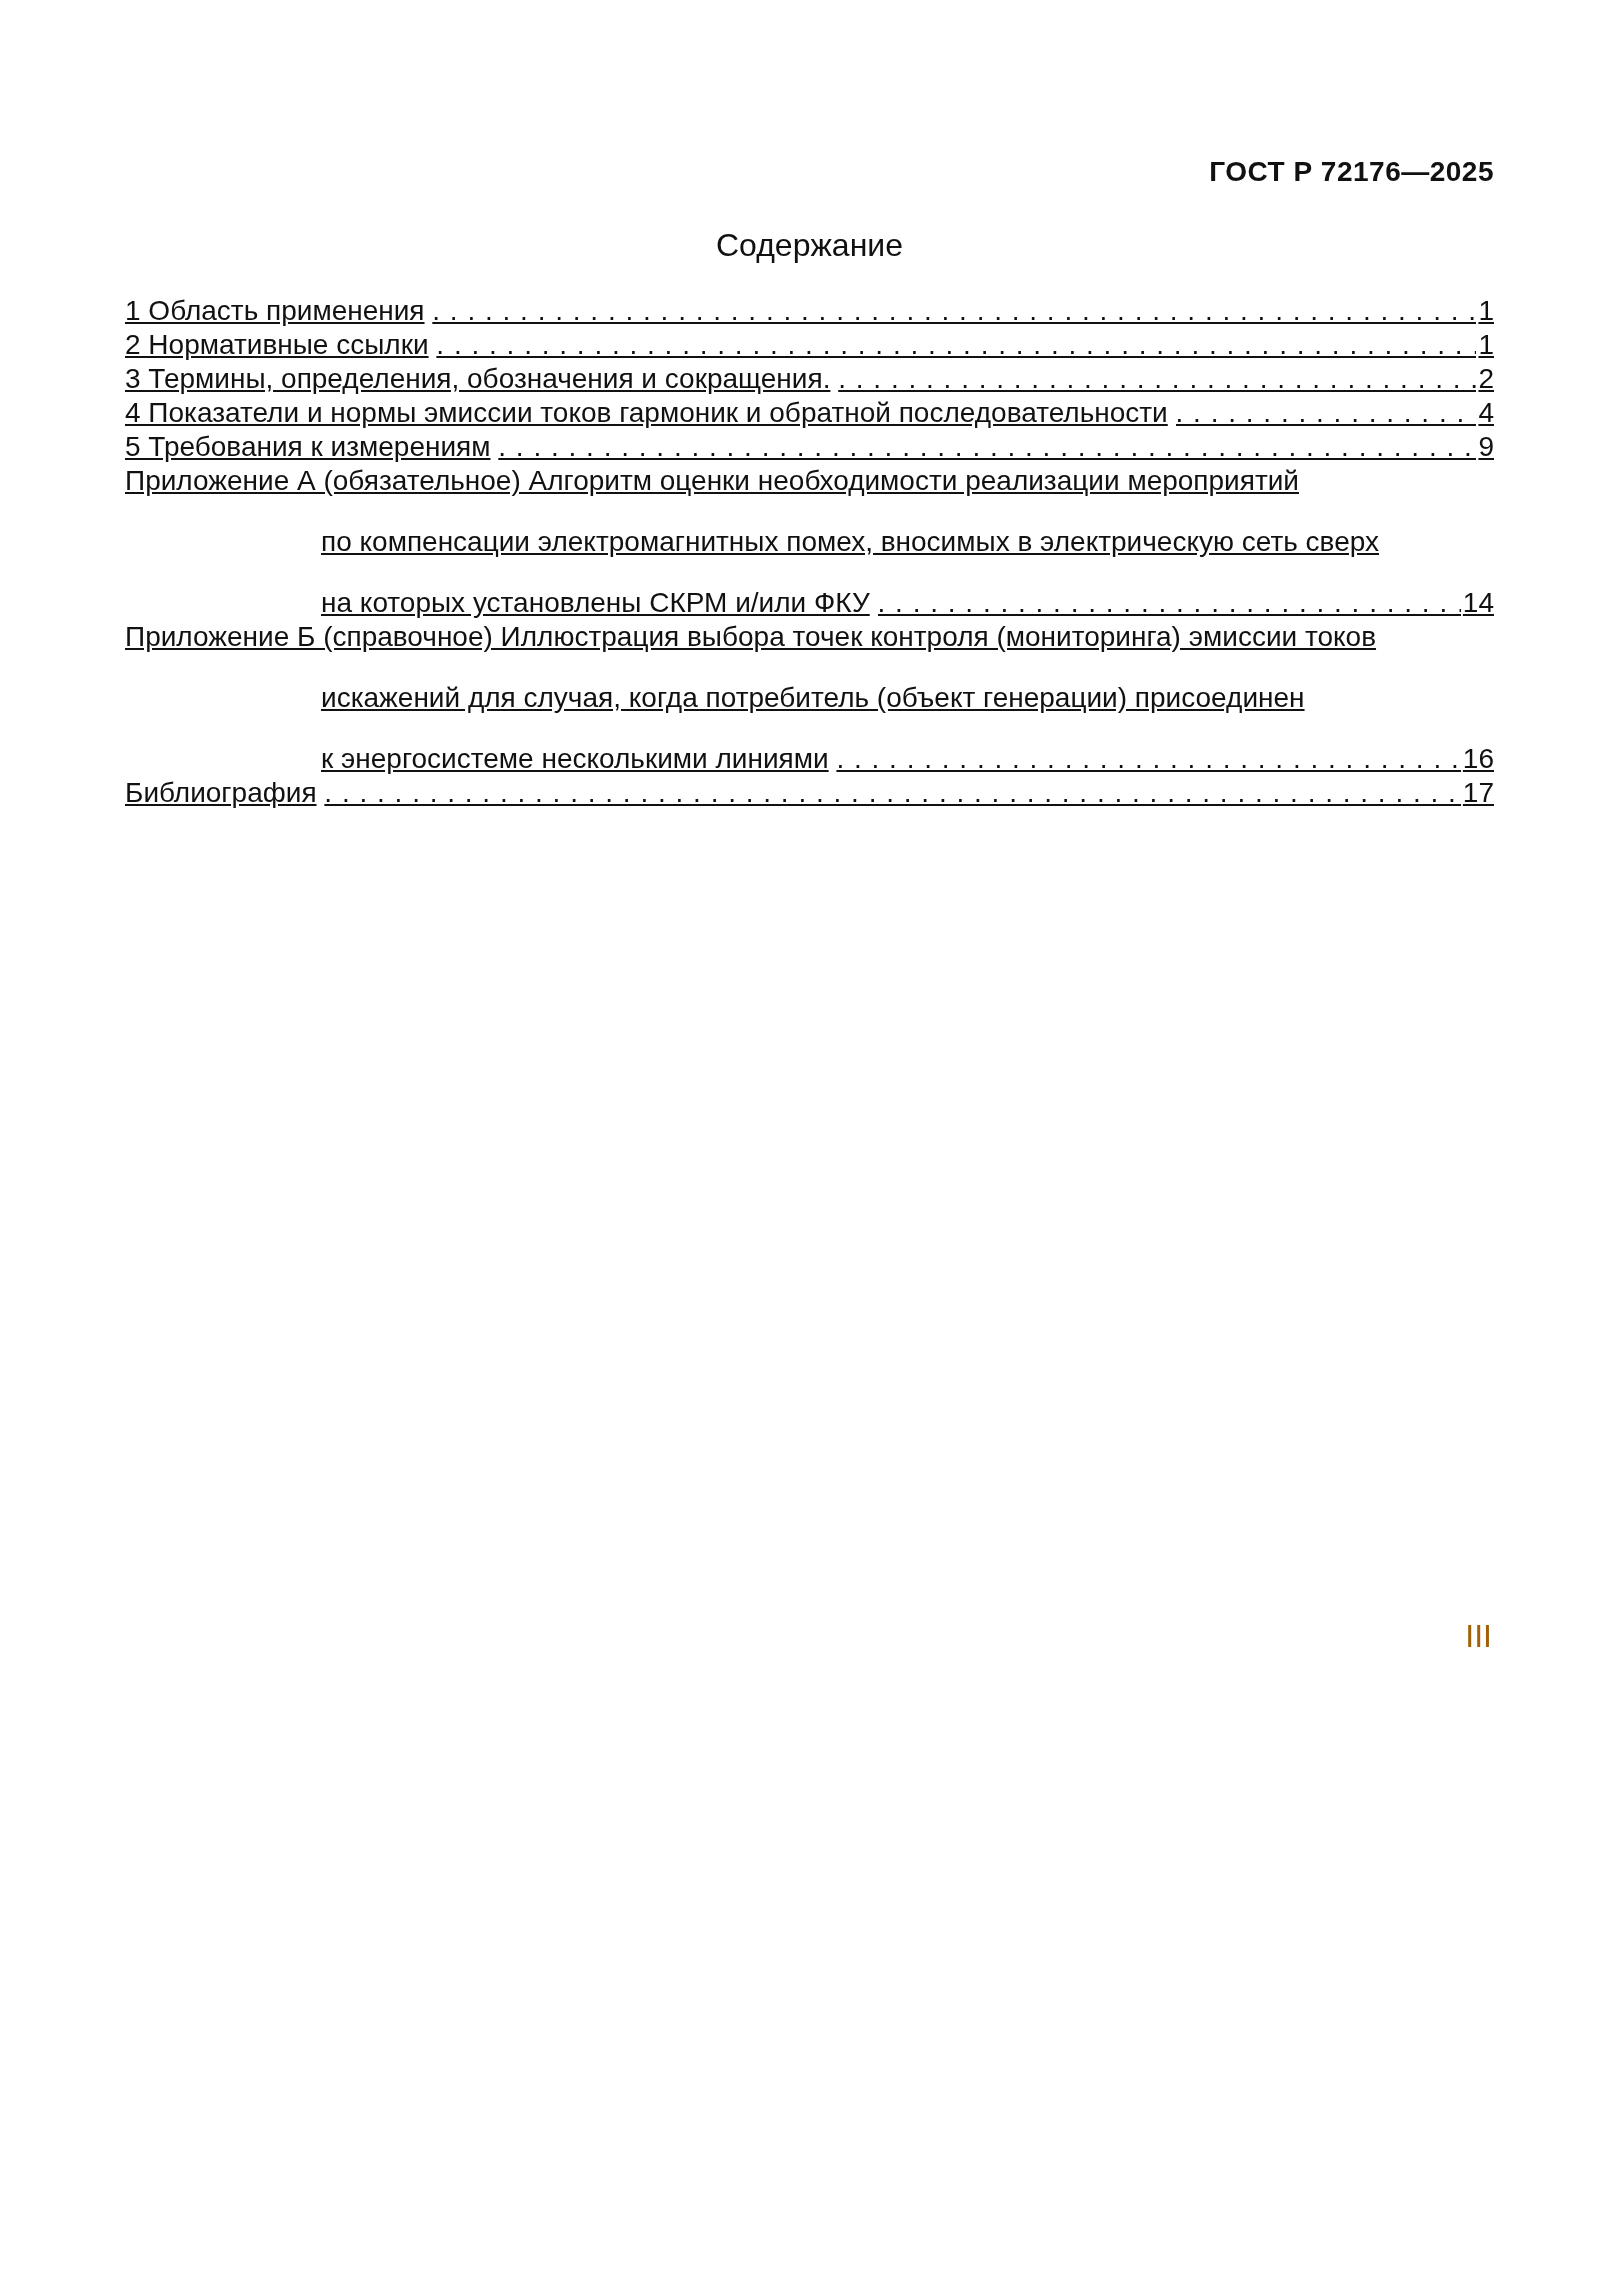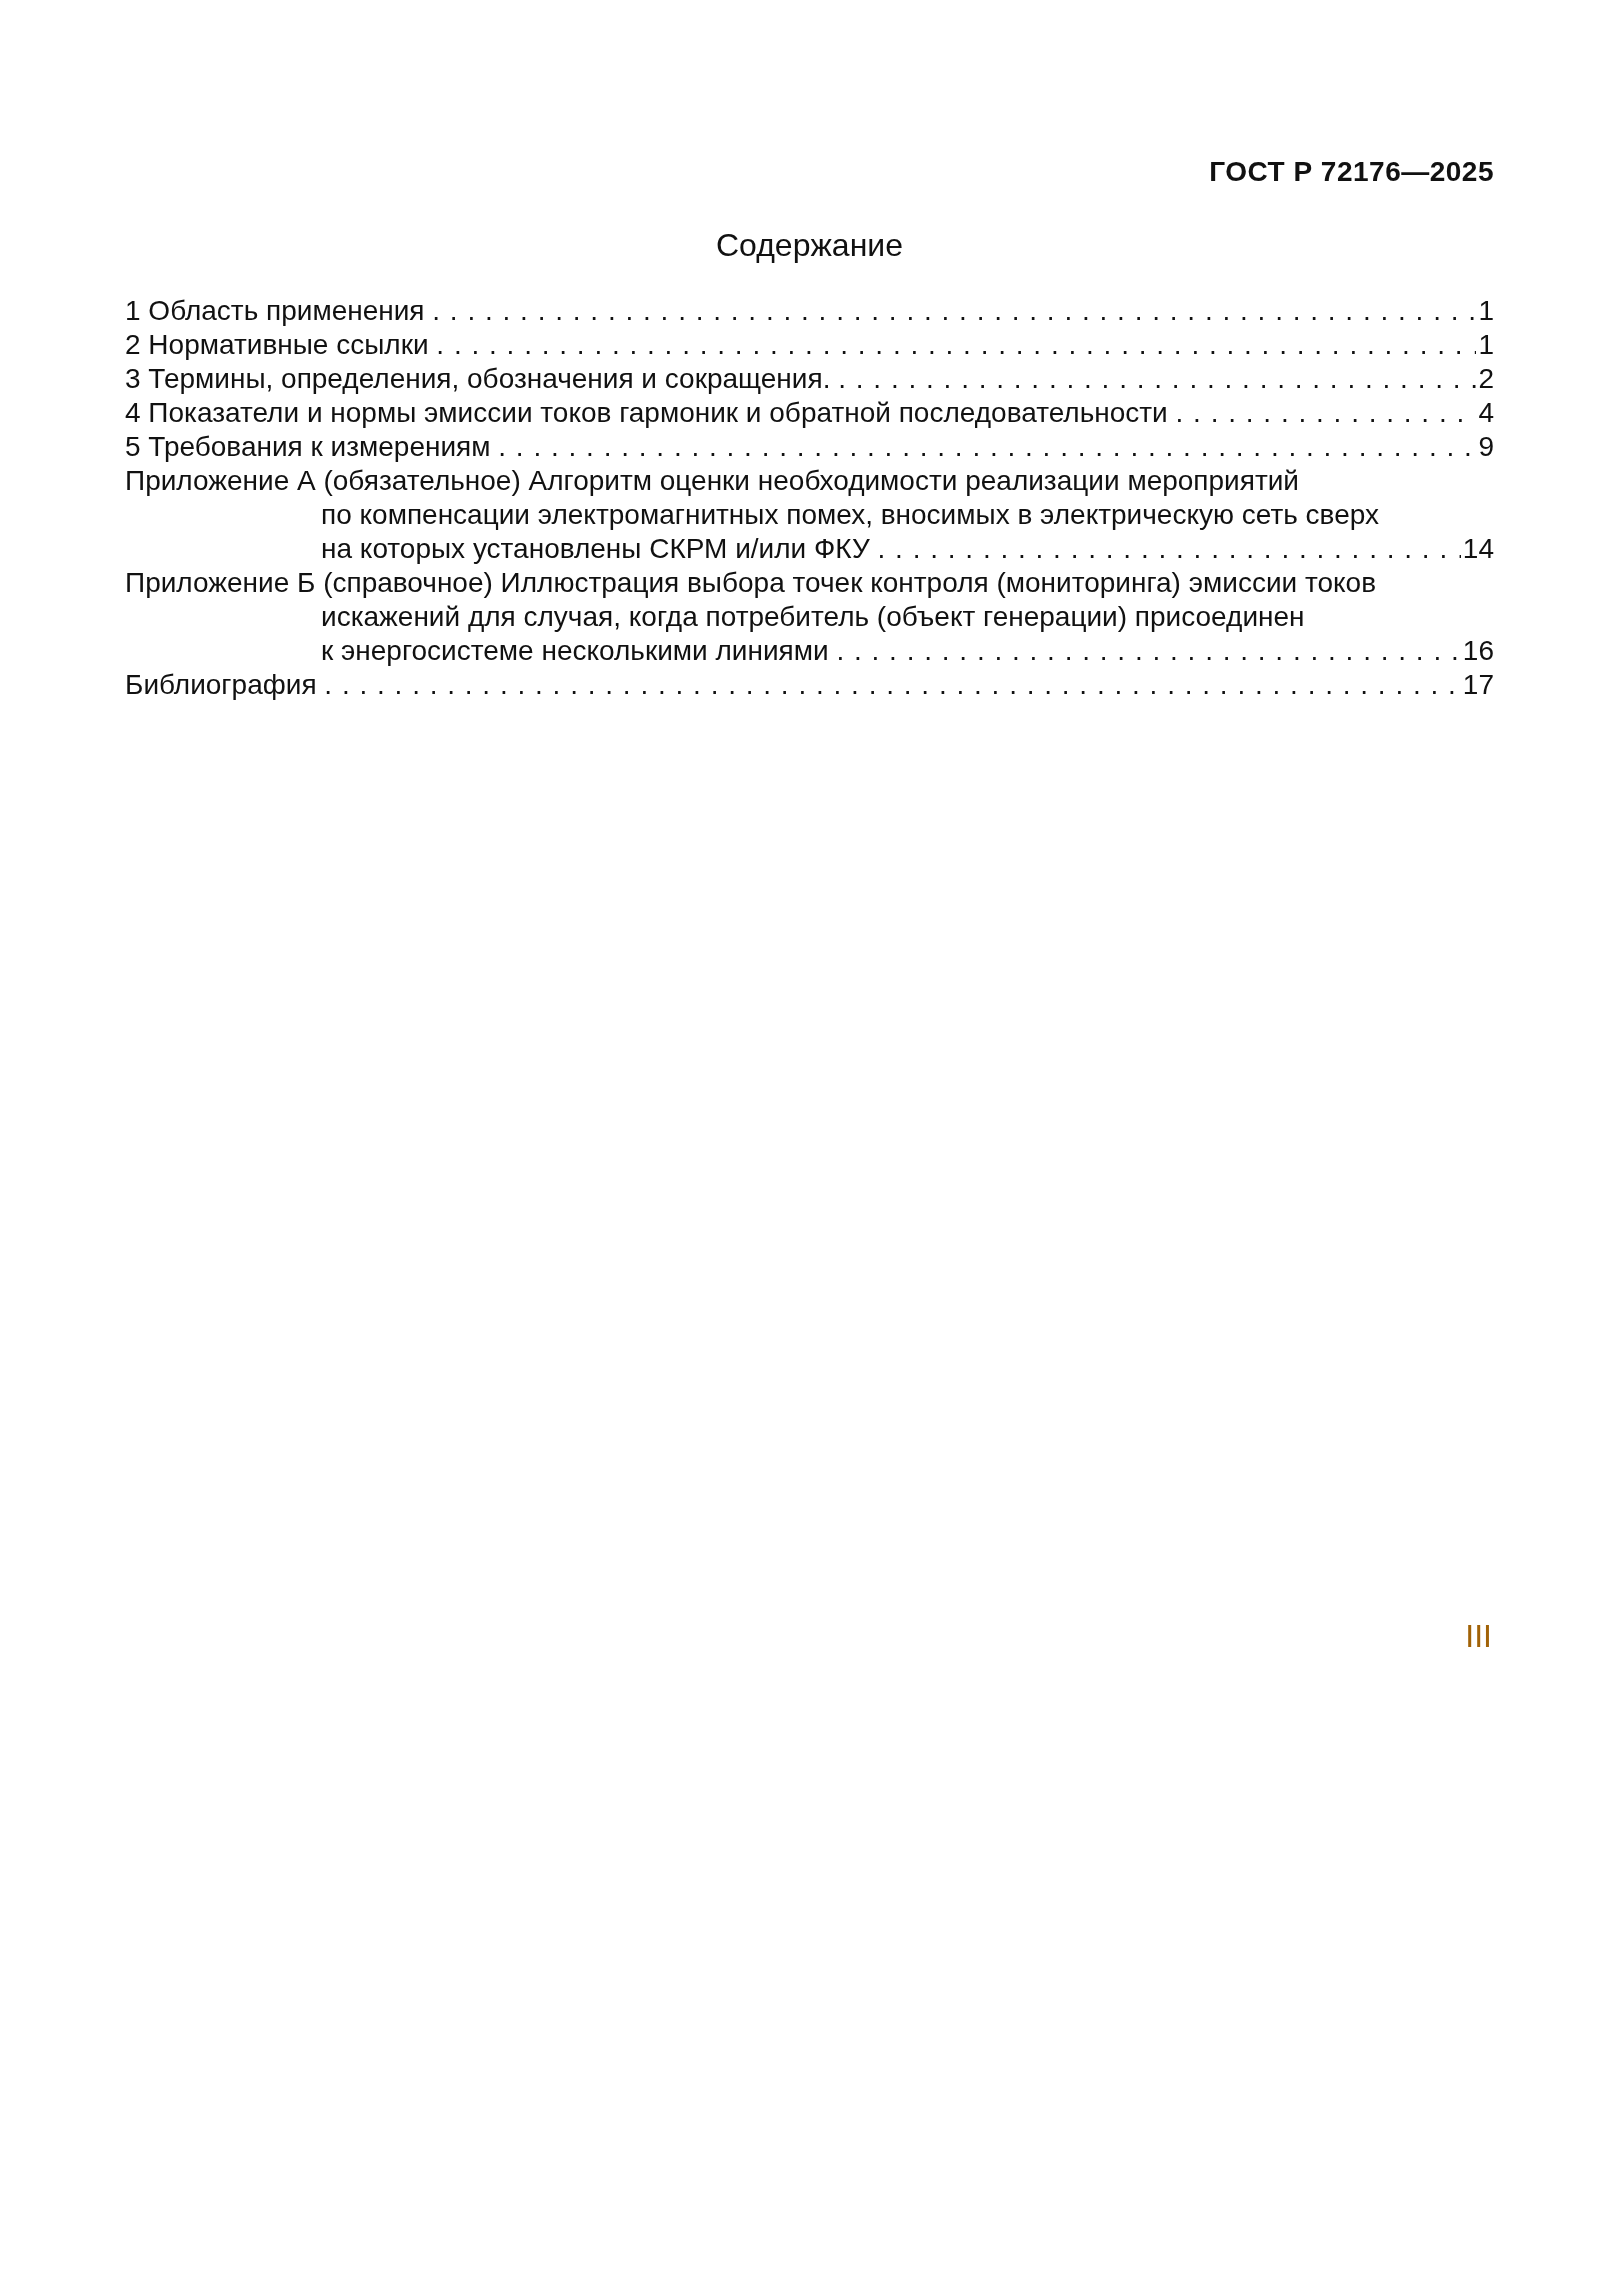--- a/index.html
+++ b/index.html
@@ -37,23 +37,25 @@
     width: 100%;
   }
   .toc-entry {
     margin: 0;
   }
   .toc-line {
     display: flex;
     align-items: flex-end;
     line-height: 34px;
     white-space: nowrap;
+    text-decoration: underline;
   }
   .toc-line.cont {
     padding-left: 196px;
+    margin-top: 27px;
   }
   .toc-text {
     flex: 0 0 auto;
     white-space: pre;
   }
   .leader {
     flex: 1 1 auto;
     min-width: 0;
     overflow: hidden;
     white-space: nowrap;

